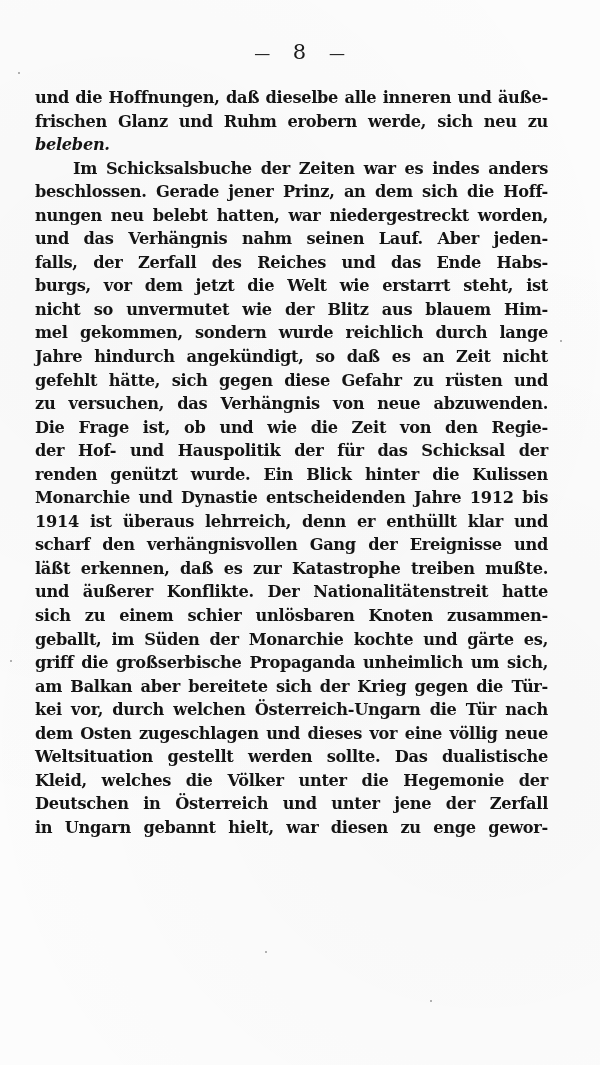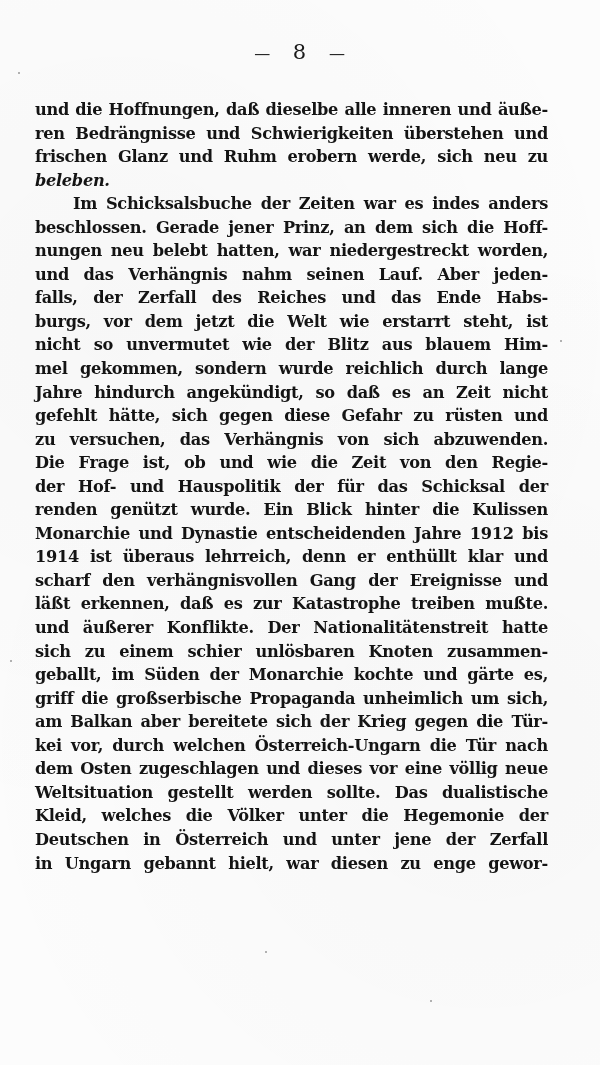--- a/index.html
+++ b/index.html
@@ -35,21 +35,21 @@
       letter-spacing: 1px;
     }
     .folio .dash {
       display: inline-block;
       margin: 0 14px;
       font-size: 16px;
       vertical-align: middle;
     }
     .body-text {
       position: absolute;
-      top: 98px;
+      top: 86px;
       left: 35px;
       width: 513px;
       font-family: "DejaVu Serif", serif;
       font-size: 16.2px;
       font-weight: bold;
       line-height: 23.55px;
       color: #141414;
     }
     .line {
       display: block;
@@ -82,37 +82,36 @@
   <div class="folio">
     <span class="dash">—</span>
     <span>8</span>
     <span class="dash">—</span>
   </div>
 
   <div class="body-text">
 
     <div>
       <span class="line">und die Hoffnungen, daß dieselbe alle inneren und äuße-</span>
-      <span class="line">ren Bedrängnisse und Schwierigkeiten überstehen und</span>
       <span class="line">frischen Glanz und Ruhm erobern werde, sich neu zu</span>
       <span class="line last">beleben.</span>
     </div>
 
     <div>
       <span class="line indent">Im Schicksalsbuche der Zeiten war es indes anders</span>
       <span class="line">beschlossen. Gerade jener Prinz, an dem sich die Hoff-</span>
       <span class="line">nungen neu belebt hatten, war niedergestreckt worden,</span>
       <span class="line">und das Verhängnis nahm seinen Lauf. Aber jeden-</span>
       <span class="line">falls, der Zerfall des Reiches und das Ende Habs-</span>
       <span class="line">burgs, vor dem jetzt die Welt wie erstarrt steht, ist</span>
       <span class="line">nicht so unvermutet wie der Blitz aus blauem Him-</span>
       <span class="line">mel gekommen, sondern wurde reichlich durch lange</span>
       <span class="line">Jahre hindurch angekündigt, so daß es an Zeit nicht</span>
       <span class="line">gefehlt hätte, sich gegen diese Gefahr zu rüsten und</span>
-      <span class="line">zu versuchen, das Verhängnis von sich abzuwenden.</span>
+      <span class="line">zu versuchen, das Verhängnis von neue abzuwenden.</span>
       <span class="line">Die Frage ist, ob und wie die Zeit von den Regie-</span>
       <span class="line">der Hof- und Hauspolitik der für das Schicksal der</span>
       <span class="line">renden genützt wurde. Ein Blick hinter die Kulissen</span>
       <span class="line">Monarchie und Dynastie entscheidenden Jahre 1912 bis</span>
       <span class="line">1914 ist überaus lehrreich, denn er enthüllt klar und</span>
       <span class="line">scharf den verhängnisvollen Gang der Ereignisse und</span>
       <span class="line">läßt erkennen, daß es zur Katastrophe treiben mußte.</span>
     </div>
 
     <div>

